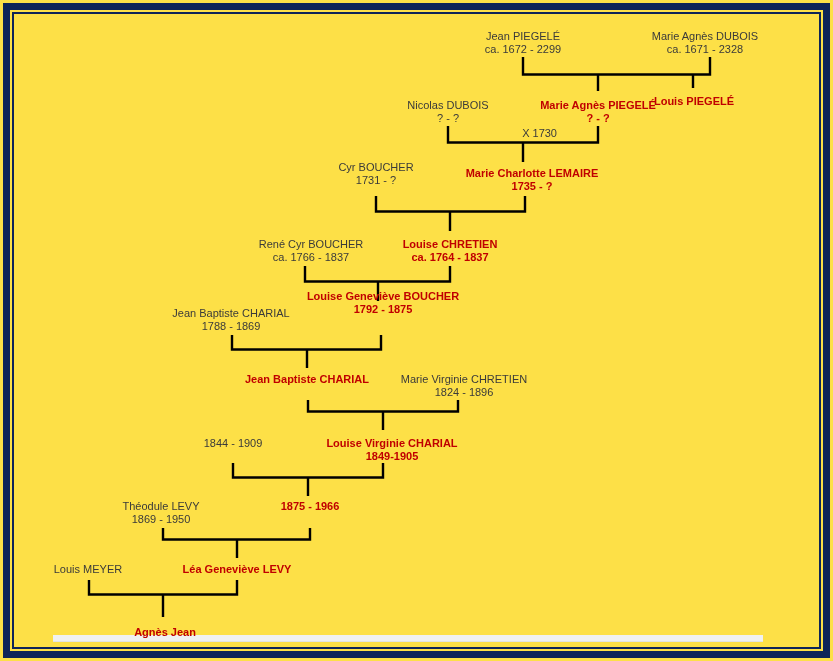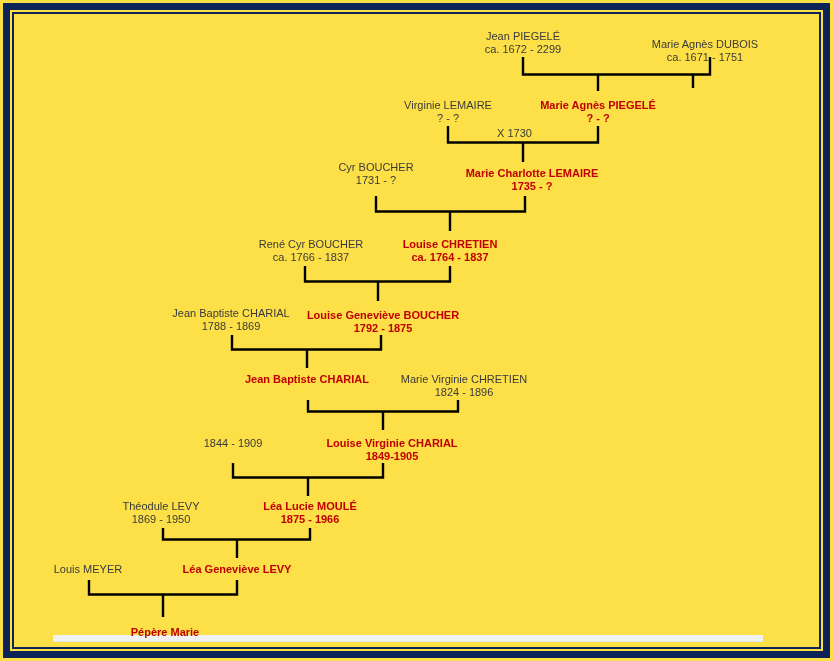--- a/index.html
+++ b/index.html
@@ -8,21 +8,21 @@
   .frame-outer{position:absolute;left:3px;top:3px;right:3px;bottom:3px;
                border:7px solid var(--navy,#0e2458);pointer-events:none;}
   .frame-inner{position:absolute;left:12px;top:12px;right:12px;bottom:12px;
                border:2px solid var(--navy,#0e2458);pointer-events:none;}
   .canvas{position:absolute;inset:0;}
   svg.lines{position:absolute;left:0;top:0;width:833px;height:661px;}
   svg.lines path{fill:none;stroke:var(--line,#000);stroke-width:2.4;}
   .person{position:absolute;width:180px;text-align:center;font-size:11px;line-height:13px;
           color:var(--ink,#3a3a3a);}
   .person.red{color:var(--accent,#c00000);font-weight:bold;}
-  .marriage{position:absolute;width:60px;text-align:left;font-size:11px;line-height:13px;
+  .marriage{position:absolute;width:60px;text-align:right;font-size:11px;line-height:13px;
             color:var(--ink,#3a3a3a);}
   .strip{position:absolute;left:53px;top:635px;width:710px;height:6px;
          background:#f0f1f1;border-bottom:1px solid #e2e4e4;}
 </style>
 </head>
 <body>
 
 <div class="page">
   <div class="canvas">
 
@@ -37,50 +37,54 @@
       <path d="M163,528 V539.5 H310 V528 M237,539 V558"></path>
       <path d="M89,580 V594.5 H237 V580 M163,594 V617"></path>
     </svg>
 
     <div class="strip"></div>
 
     <div class="person" style="left:433px;top:30px">
       <div>Jean PIEGELÉ</div>
       <div>ca. 1672 - 2299</div>
     </div>
-    <div class="person" style="left:615px;top:38px">
+    <div class="person" style="left:615px;top:30px">
       <div>Marie Agnès DUBOIS</div>
-      <div>ca. 1671 - 1751</div>
+      <div>ca. 1671 - 2328</div>
     </div>
     <div class="person red" style="left:508px;top:99px">
       <div>Marie Agnès PIEGELÉ</div>
       <div>? - ?</div>
     </div>
+    <div class="person red" style="left:604px;top:95px">
+      <div>Louis PIEGELÉ</div>
+      <div></div>
+    </div>
     <div class="person" style="left:358px;top:99px">
-      <div>Virginie LEMAIRE</div>
+      <div>Nicolas DUBOIS</div>
       <div>? - ?</div>
     </div>
     <div class="marriage" style="left:497px;top:127px">X 1730</div>
     <div class="person red" style="left:442px;top:167px">
       <div>Marie Charlotte LEMAIRE</div>
       <div>1735 - ?</div>
     </div>
     <div class="person" style="left:286px;top:161px">
       <div>Cyr BOUCHER</div>
       <div>1731 - ?</div>
     </div>
     <div class="person red" style="left:360px;top:238px">
       <div>Louise CHRETIEN</div>
       <div>ca. 1764 - 1837</div>
     </div>
     <div class="person" style="left:221px;top:238px">
       <div>René Cyr BOUCHER</div>
       <div>ca. 1766 - 1837</div>
     </div>
-    <div class="person red" style="left:293px;top:309px">
+    <div class="person red" style="left:293px;top:290px">
       <div>Louise Geneviève BOUCHER</div>
       <div>1792 - 1875</div>
     </div>
     <div class="person" style="left:141px;top:307px">
       <div>Jean Baptiste CHARIAL</div>
       <div>1788 - 1869</div>
     </div>
     <div class="person red" style="left:217px;top:373px">
       <div>Jean Baptiste CHARIAL</div>
     </div>
@@ -89,37 +93,36 @@
       <div>1824 - 1896</div>
     </div>
     <div class="person" style="left:143px;top:437px">
       <div>1844 - 1909</div>
     </div>
     <div class="person red" style="left:302px;top:437px">
       <div>Louise Virginie CHARIAL</div>
       <div>1849-1905</div>
     </div>
     <div class="person red" style="left:220px;top:500px">
-      <div>Léa Lucie MOULÉ</div>
       <div>1875 - 1966</div>
     </div>
     <div class="person" style="left:71px;top:500px">
       <div>Théodule LEVY</div>
       <div>1869 - 1950</div>
     </div>
     <div class="person red" style="left:147px;top:563px">
       <div>Léa Geneviève LEVY</div>
       <div></div>
     </div>
     <div class="person" style="left:-2px;top:563px">
       <div>Louis MEYER</div>
       <div></div>
     </div>
     <div class="person red" style="left:75px;top:626px">
-      <div>Pépère Marie</div>
+      <div>Agnès Jean</div>
       <div></div>
     </div>
 
   </div>
 
   <div class="frame-outer"></div>
   <div class="frame-inner"></div>
 </div>
 
 </body></html>

